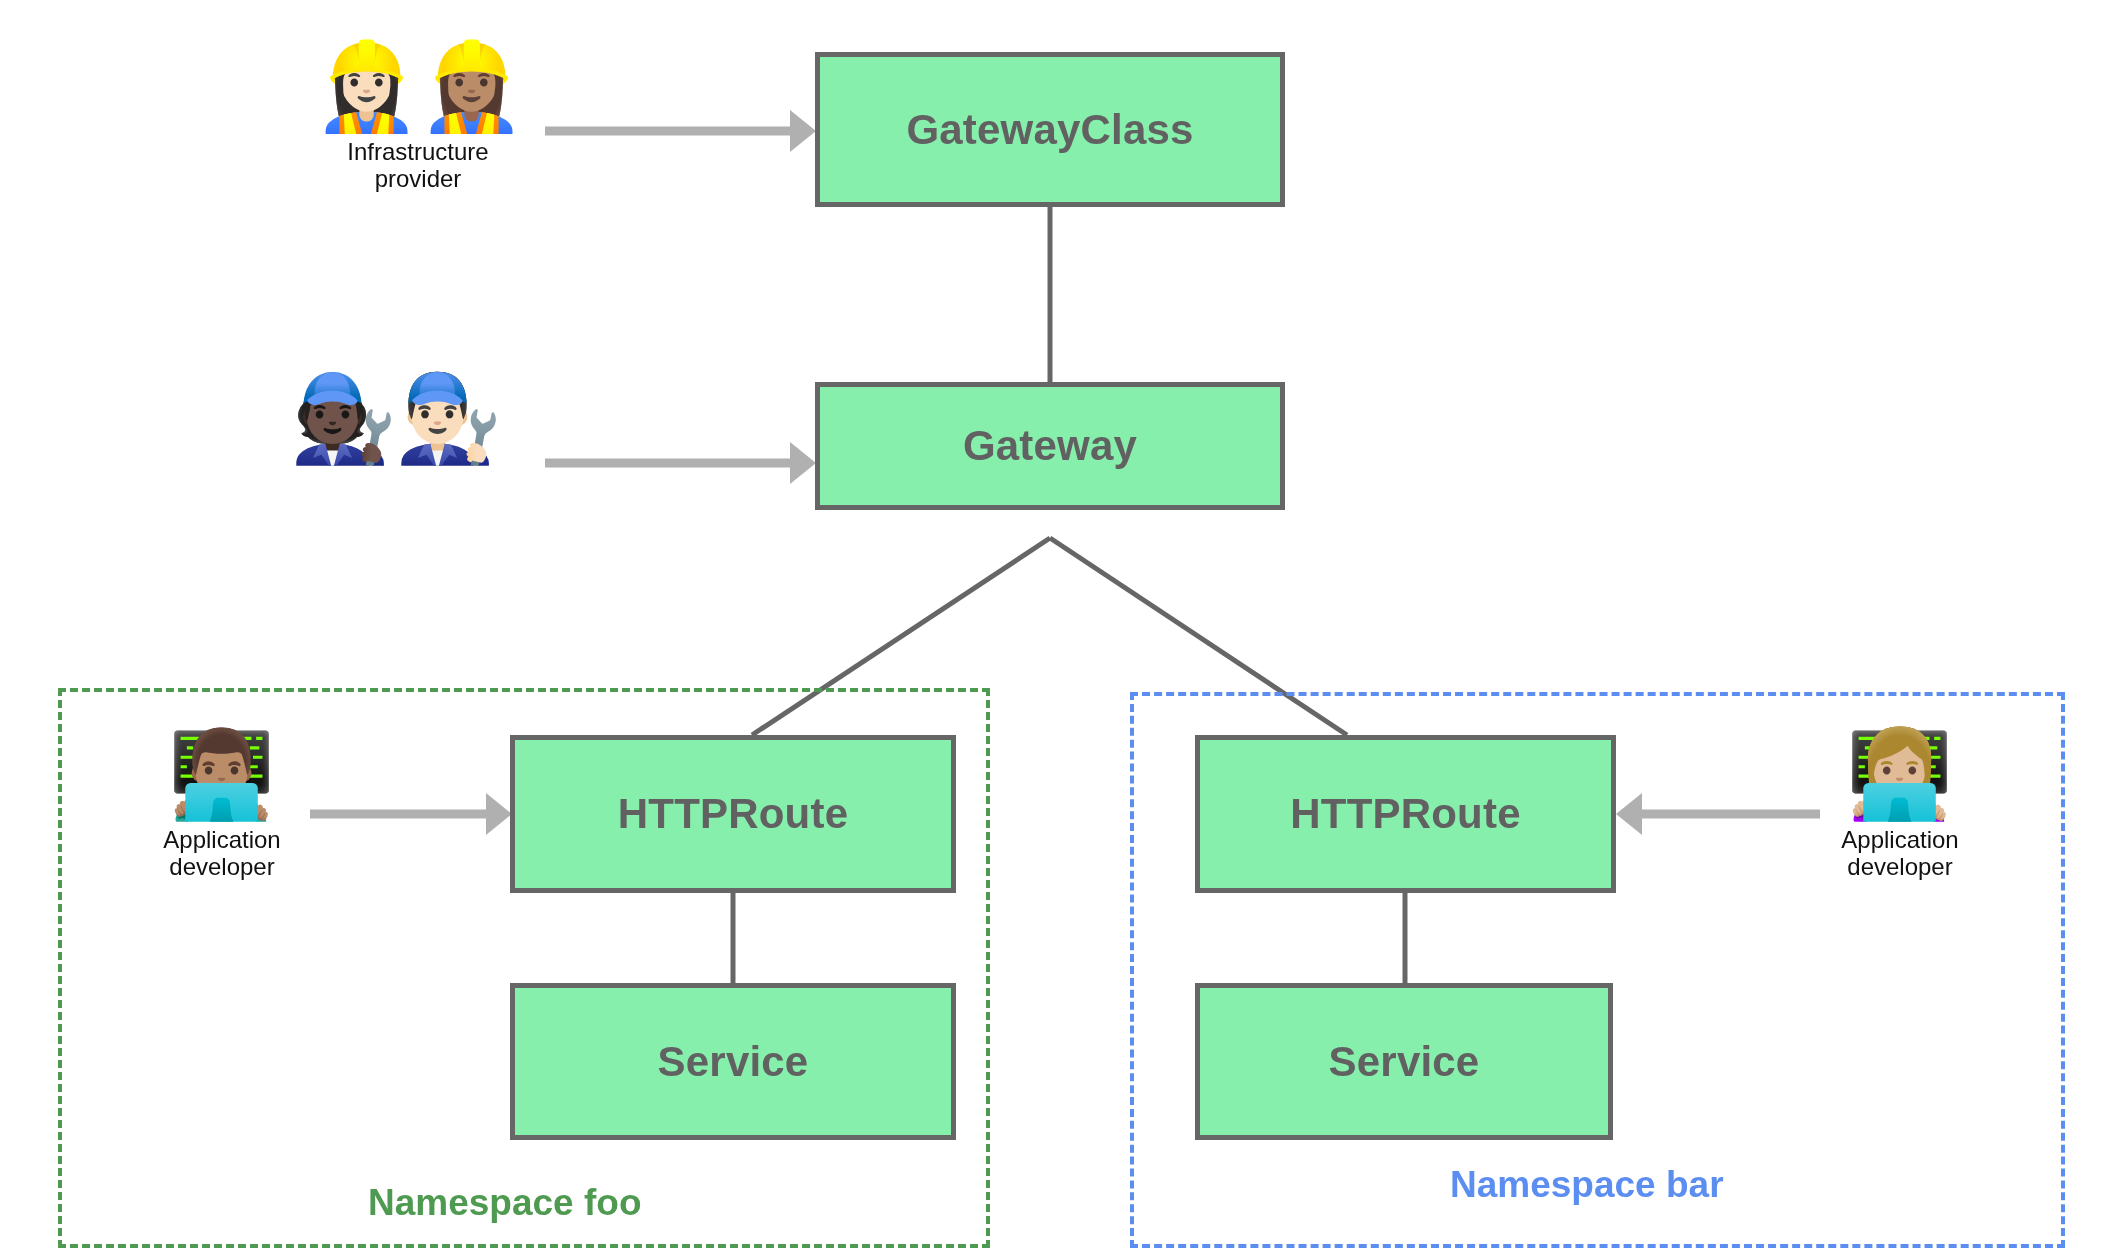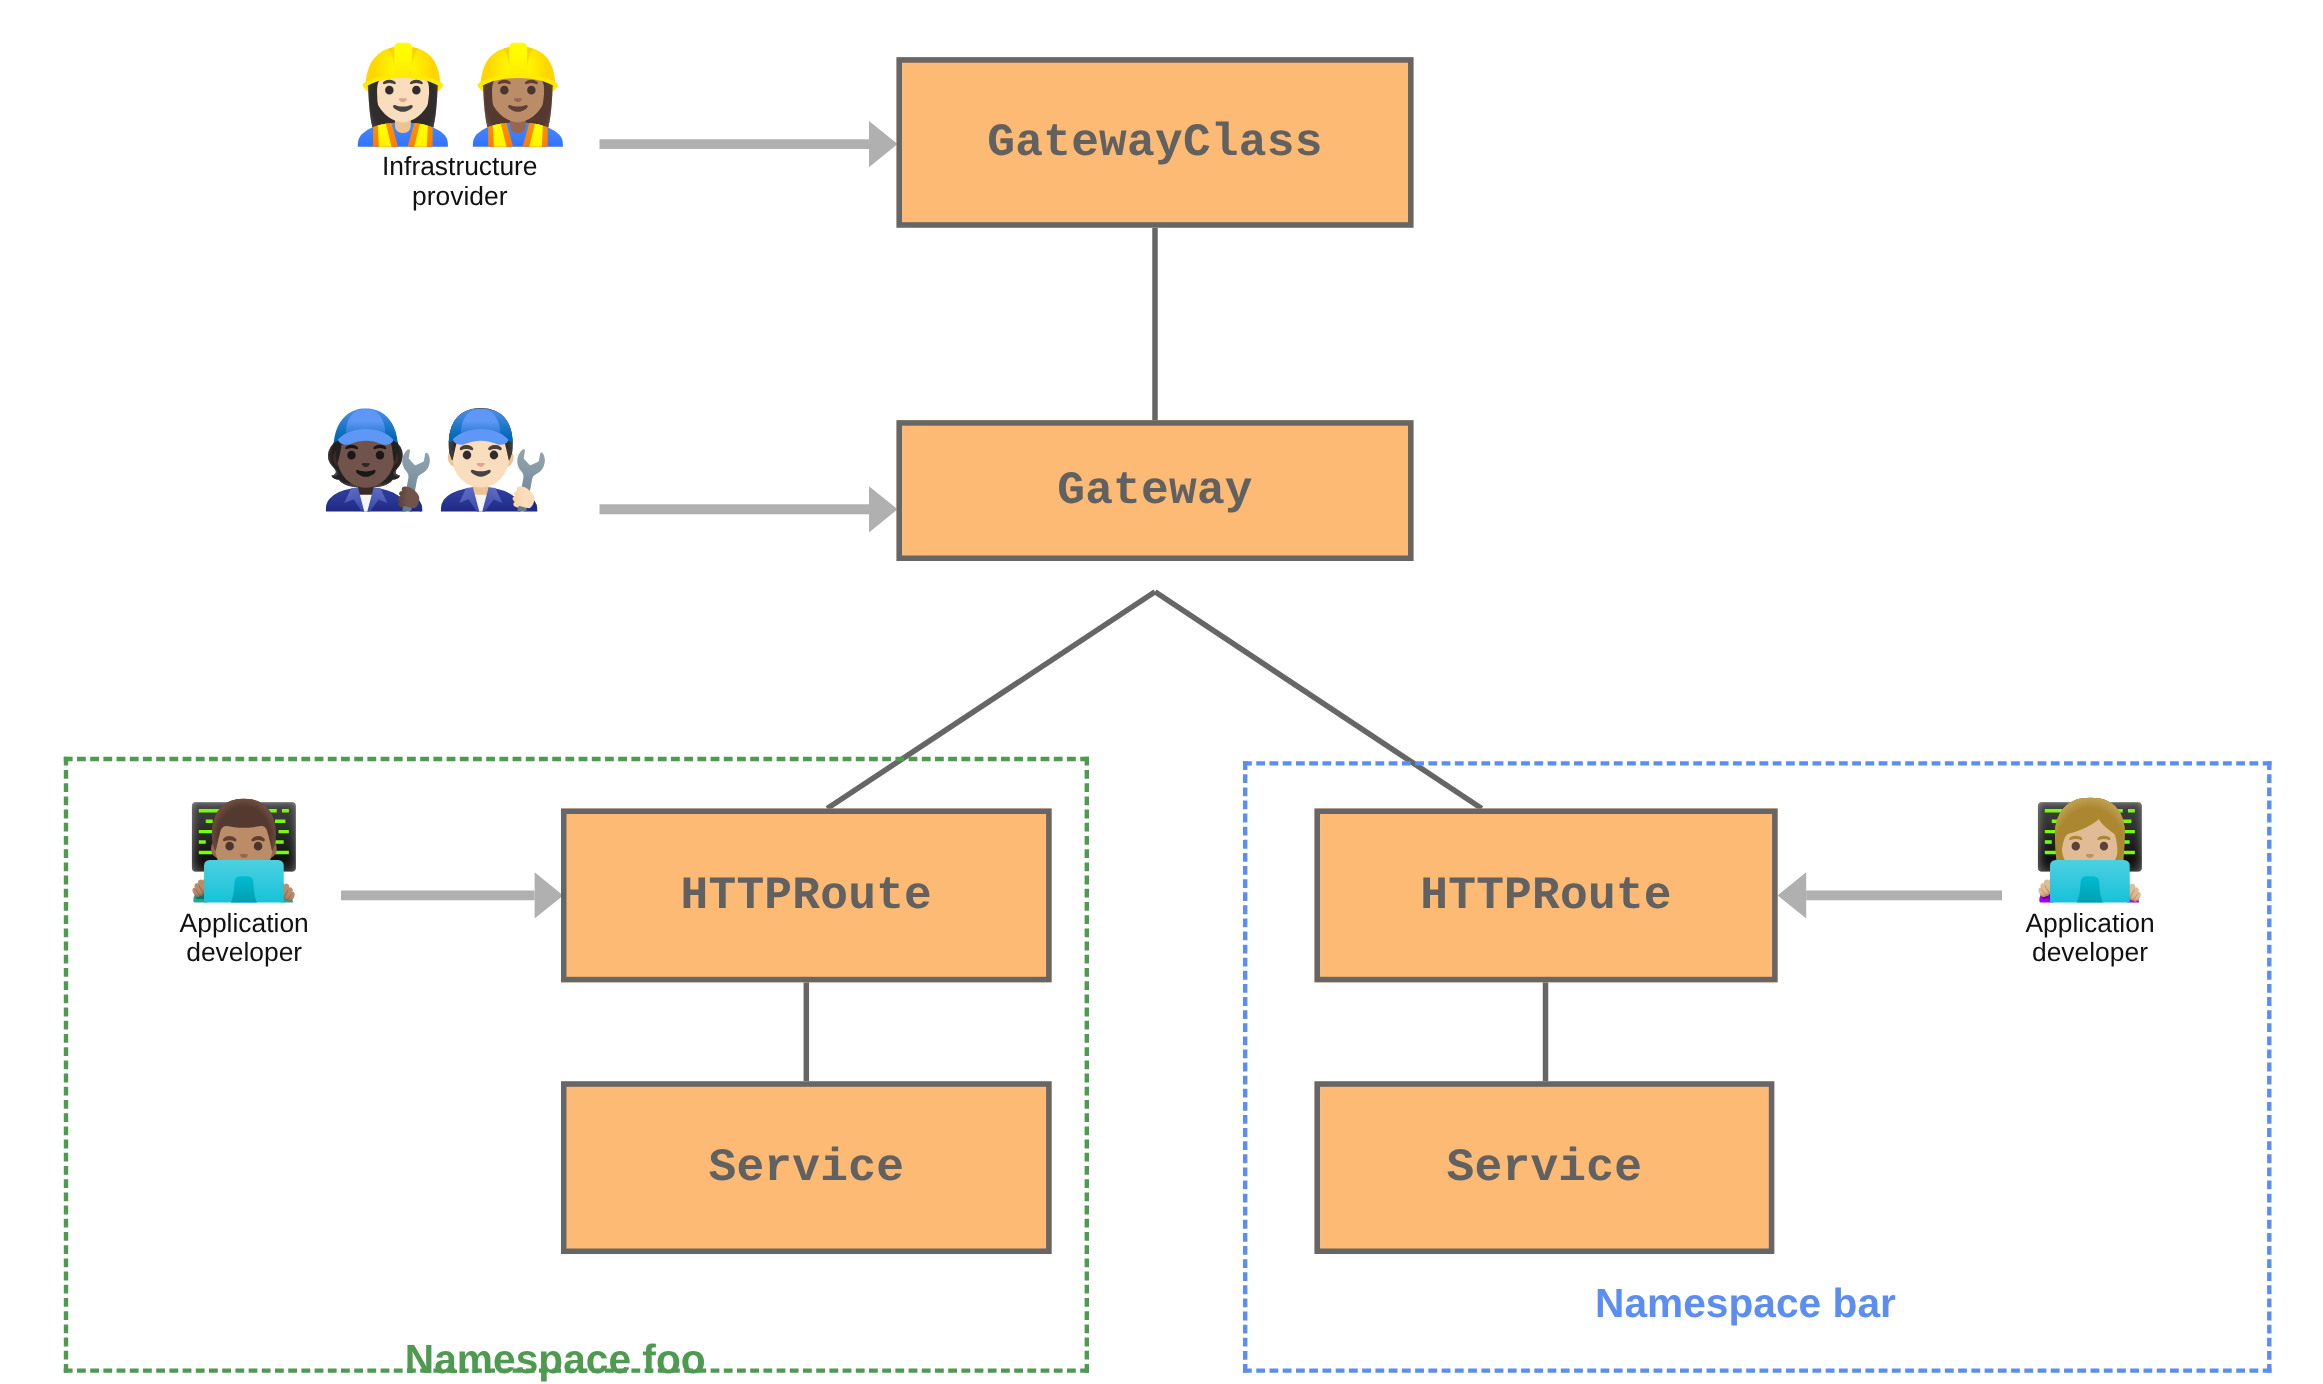--- a/index.html
+++ b/index.html
@@ -24,25 +24,24 @@
     width: 2112px;
     height: 1258px;
     pointer-events: none;
   }
 
   
   .node {
     position: absolute;
     box-sizing: border-box;
     border: 5px solid #666666;
-    background: #fdba74;
+    background: #86efac;
     display: flex;
     align-items: center;
     justify-content: center;
-    font-family: Liberation Mono, monospace;
   }
   .node-label {
     font-size: 42px;
     font-weight: bold;
     color: #616161;
     letter-spacing: 0.2px;
     white-space: nowrap;
   }
 
   
@@ -118,21 +117,21 @@
       <polygon points="486,793 512,814 486,835" fill="#b0b0b0"></polygon>
     </g>
 
     <g>
       <line x1="1642" y1="814" x2="1820" y2="814" stroke="#b0b0b0" stroke-width="9"></line>
       <polygon points="1616,814 1642,793 1642,835" fill="#b0b0b0"></polygon>
     </g>
   </svg>
 
   <div class="namespace ns-green" style="left:58px; top:688px; width:932px; height:560px;"></div>
-  <div class="ns-label ns-label-green" style="left:368px; top:1215px;">Namespace foo</div>
+  <div class="ns-label ns-label-green" style="left:368px; top:1182px;">Namespace foo</div>
 
   <div class="namespace ns-blue" style="left:1130px; top:692px; width:935px; height:556px;"></div>
   <div class="ns-label ns-label-blue" style="left:1450px; top:1164px;">Namespace bar</div>
 
   <div class="node" style="left:815px; top:52px; width:470px; height:155px;">
     <span class="node-label">GatewayClass</span>
   </div>
 
   <div class="node" style="left:815px; top:382px; width:470px; height:128px;">
     <span class="node-label">Gateway</span>

